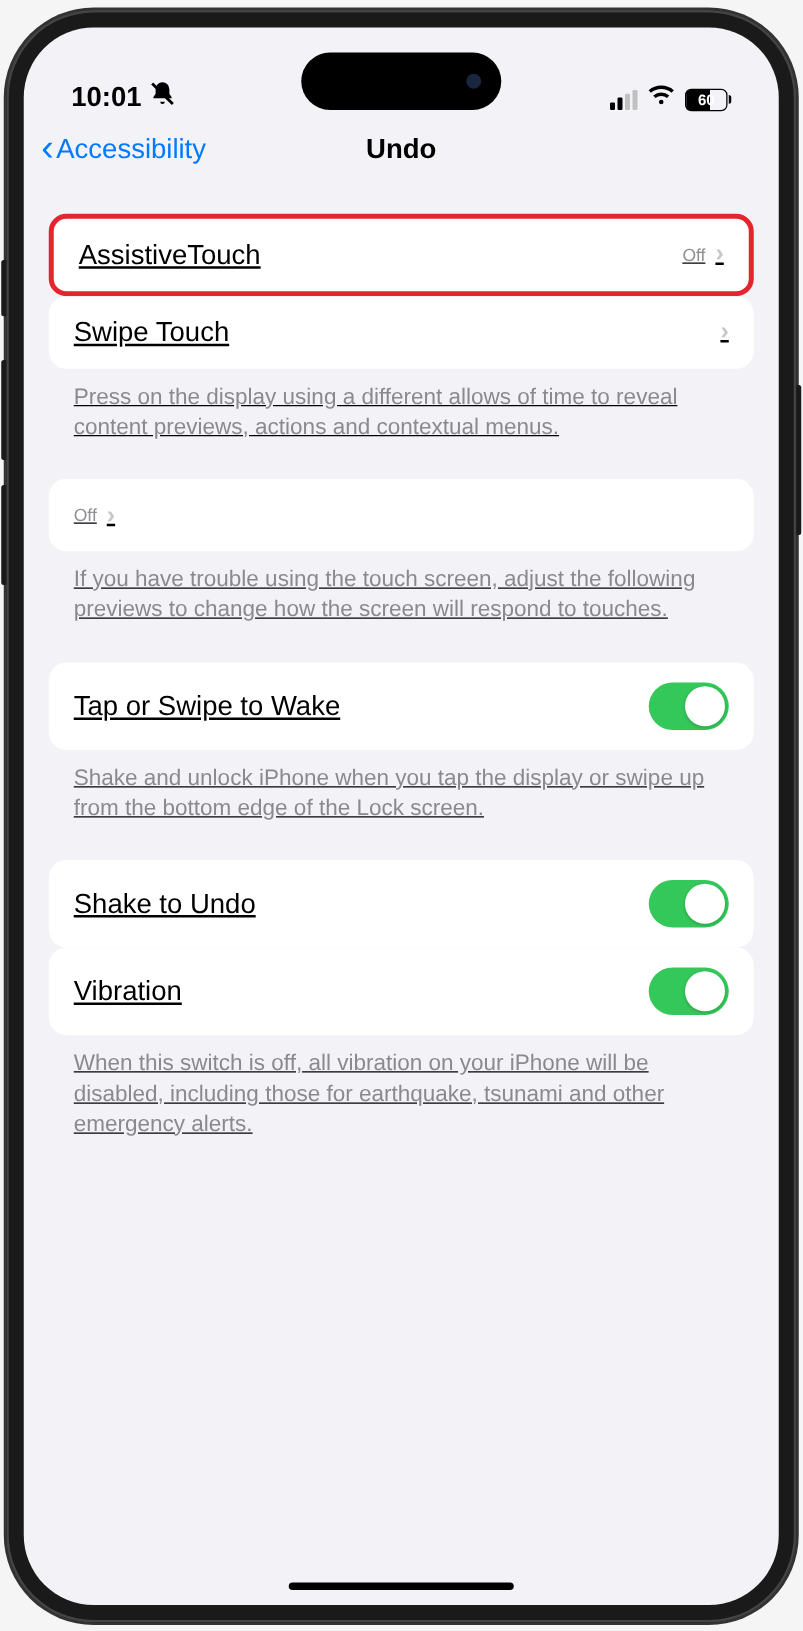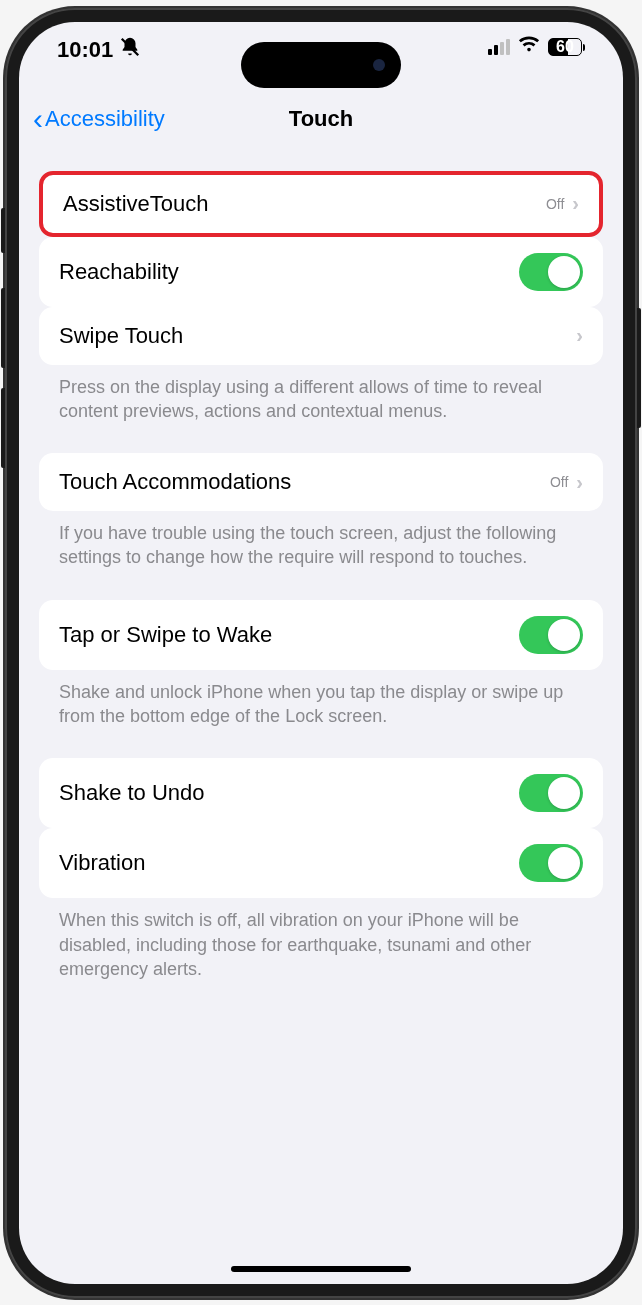--- a/index.html
+++ b/index.html
@@ -86,21 +86,21 @@
       transform: translateY(-50%);
       width: 12px;
       height: 12px;
       background: #1a2540;
       border-radius: 50%;
     }
     .status-bar {
       height: 70px;
       display: flex;
       justify-content: space-between;
-      align-items: flex-start;
+      align-items: flex-end;
       padding: 0 38px;
       padding-top: 14px;
     }
     .status-left {
       display: flex;
       align-items: center;
       gap: 6px;
       font-size: 22px;
       font-weight: 600;
     }
@@ -129,21 +129,21 @@
     }
     .battery-body {
       width: 34px;
       height: 18px;
       border: 1.5px solid #000;
       border-radius: 5px;
       position: relative;
       display: flex;
       align-items: center;
       justify-content: center;
-      font-size: 16px;
+      font-size: 12px;
       font-weight: 700;
       background: linear-gradient(to right, #000 60%, transparent 60%);
       color: #fff;
     }
     .battery-tip {
       width: 2px;
       height: 7px;
       background: #000;
       border-radius: 0 2px 2px 0;
     }
@@ -168,20 +168,21 @@
     }
     .nav-title {
       position: absolute;
       left: 50%;
       transform: translateX(-50%);
       font-size: 22px;
       font-weight: 600;
     }
     .content {
       padding: 24px 20px 0;
+      text-decoration: underline;
     }
     .row {
       background: #fff;
       border-radius: 14px;
       padding: 16px 20px;
       display: flex;
       align-items: center;
       justify-content: space-between;
       min-height: 58px;
     }
@@ -282,54 +283,49 @@
           <div class="battery-tip"></div>
         </div>
       </div>
     </div>
 
     <div class="nav-bar">
       <div class="back-btn">
         <span class="back-chevron">‹</span>
         <span>Accessibility</span>
       </div>
-      <div class="nav-title">Touch</div>
+      <div class="nav-title">Undo</div>
     </div>
 
     <div class="content">
 
       <div class="row row-highlighted">
         <span class="row-label">AssistiveTouch</span>
         <div class="row-right">
           <span class="row-value">Off</span>
           <span class="chevron">›</span>
         </div>
       </div>
 
-      <div class="row">
-        <span class="row-label">Reachability</span>
-        <div class="toggle"></div>
-      </div>
 
       <div class="row">
         <span class="row-label">Swipe Touch</span>
         <div class="row-right">
           <span class="chevron">›</span>
         </div>
       </div>
       <div class="footer-text">Press on the display using a different allows of time to reveal content previews, actions and contextual menus.</div>
 
       <div class="row">
-        <span class="row-label">Touch Accommodations</span>
         <div class="row-right">
           <span class="row-value">Off</span>
           <span class="chevron">›</span>
         </div>
       </div>
-      <div class="footer-text">If you have trouble using the touch screen, adjust the following settings to change how the require will respond to touches.</div>
+      <div class="footer-text">If you have trouble using the touch screen, adjust the following previews to change how the screen will respond to touches.</div>
 
       <div class="row">
         <span class="row-label">Tap or Swipe to Wake</span>
         <div class="toggle"></div>
       </div>
       <div class="footer-text">Shake and unlock iPhone when you tap the display or swipe up from the bottom edge of the Lock screen.</div>
 
       <div class="row">
         <span class="row-label">Shake to Undo</span>
         <div class="toggle"></div>

